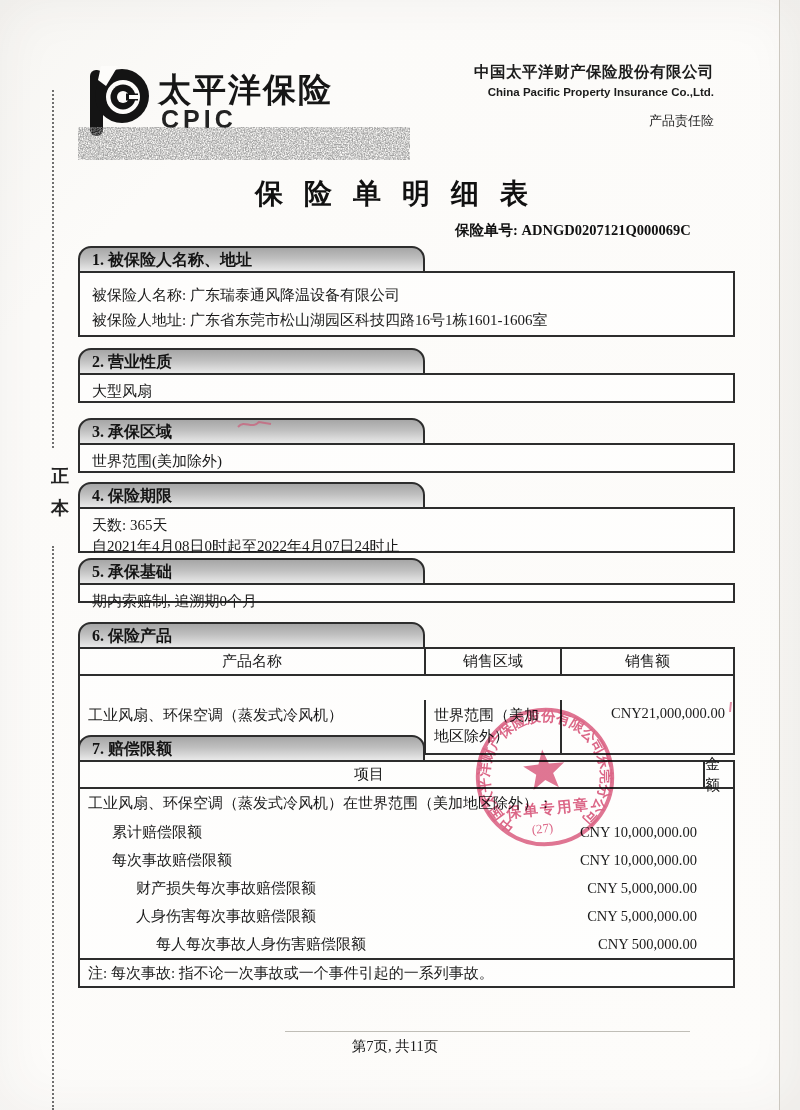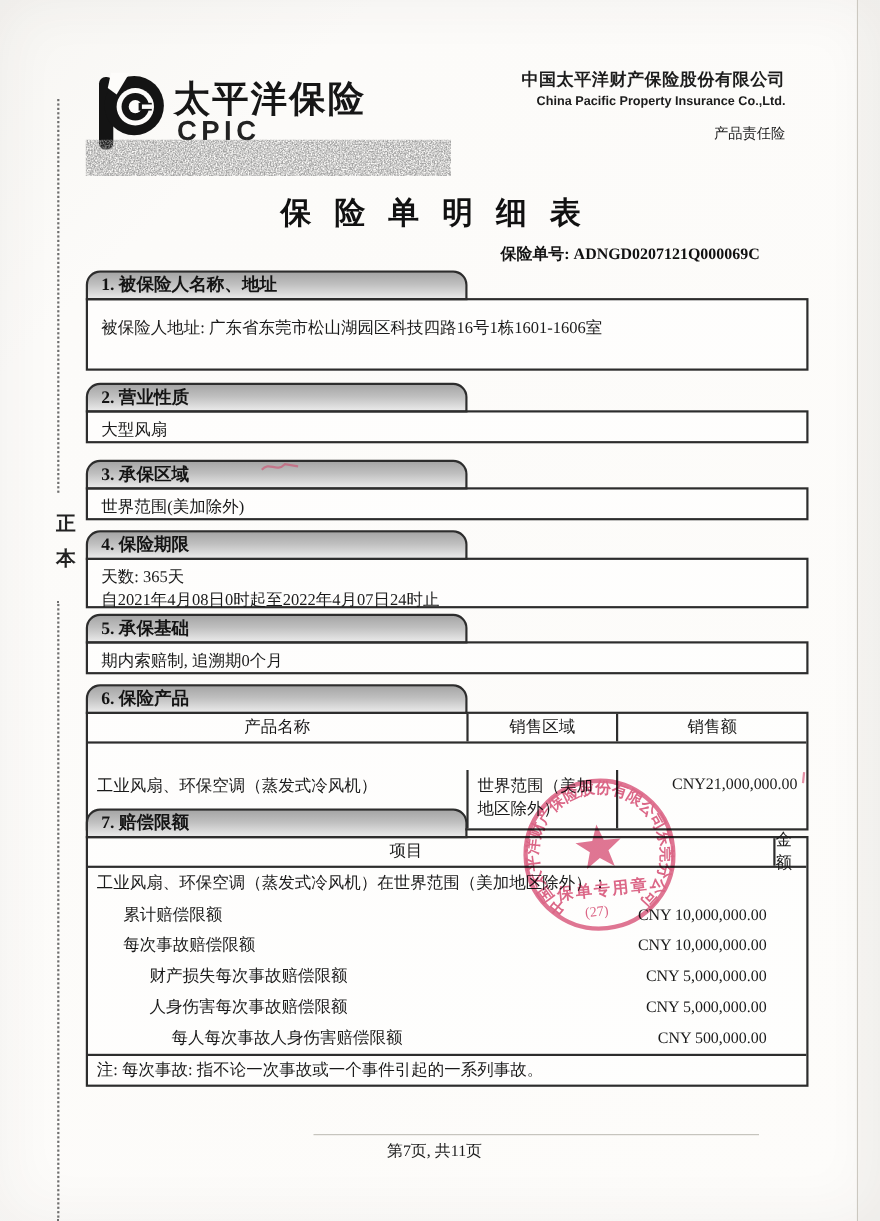--- a/index.html
+++ b/index.html
@@ -127,20 +127,21 @@
   </div>
 
   <div class="doc-title">保 险 单 明 细 表</div>
   <div class="policy-line">
     <span>保险单号: </span><span>ADNGD0207121Q000069C</span>
   </div>
 
   <div class="sec" style="top:246px">
     <div class="tab">1. 被保险人名称、地址</div>
     <div class="box pad2" style="height:66px">
+      <div>被保险人名称: 广东瑞泰通风降温设备有限公司</div>
       <div class="bline">被保险人地址: 广东省东莞市松山湖园区科技四路16号1栋1601-1606室</div>
     </div>
   </div>
 
   <div class="sec" style="top:348px">
     <div class="tab">2. 营业性质</div>
     <div class="box pad" style="height:30px">
       <div>大型风扇</div>
     </div>
   </div>
@@ -155,21 +156,21 @@
   <div class="sec" style="top:482px">
     <div class="tab">4. 保险期限</div>
     <div class="box pad" style="height:46px">
       <div>天数: 365天</div>
       <div>自2021年4月08日0时起至2022年4月07日24时止</div>
     </div>
   </div>
 
   <div class="sec" style="top:558px">
     <div class="tab">5. 承保基础</div>
-    <div class="box pad" style="height:30px">
+    <div class="box pad" style="height:20px">
       <div>期内索赔制, 追溯期0个月</div>
     </div>
   </div>
 
   <div class="sec" style="top:622px">
     <div class="tab">6. 保险产品</div>
     <div class="box t6">
       <div class="hrow">
         <div class="c1">产品名称</div>
         <div class="c2">销售区域</div>

